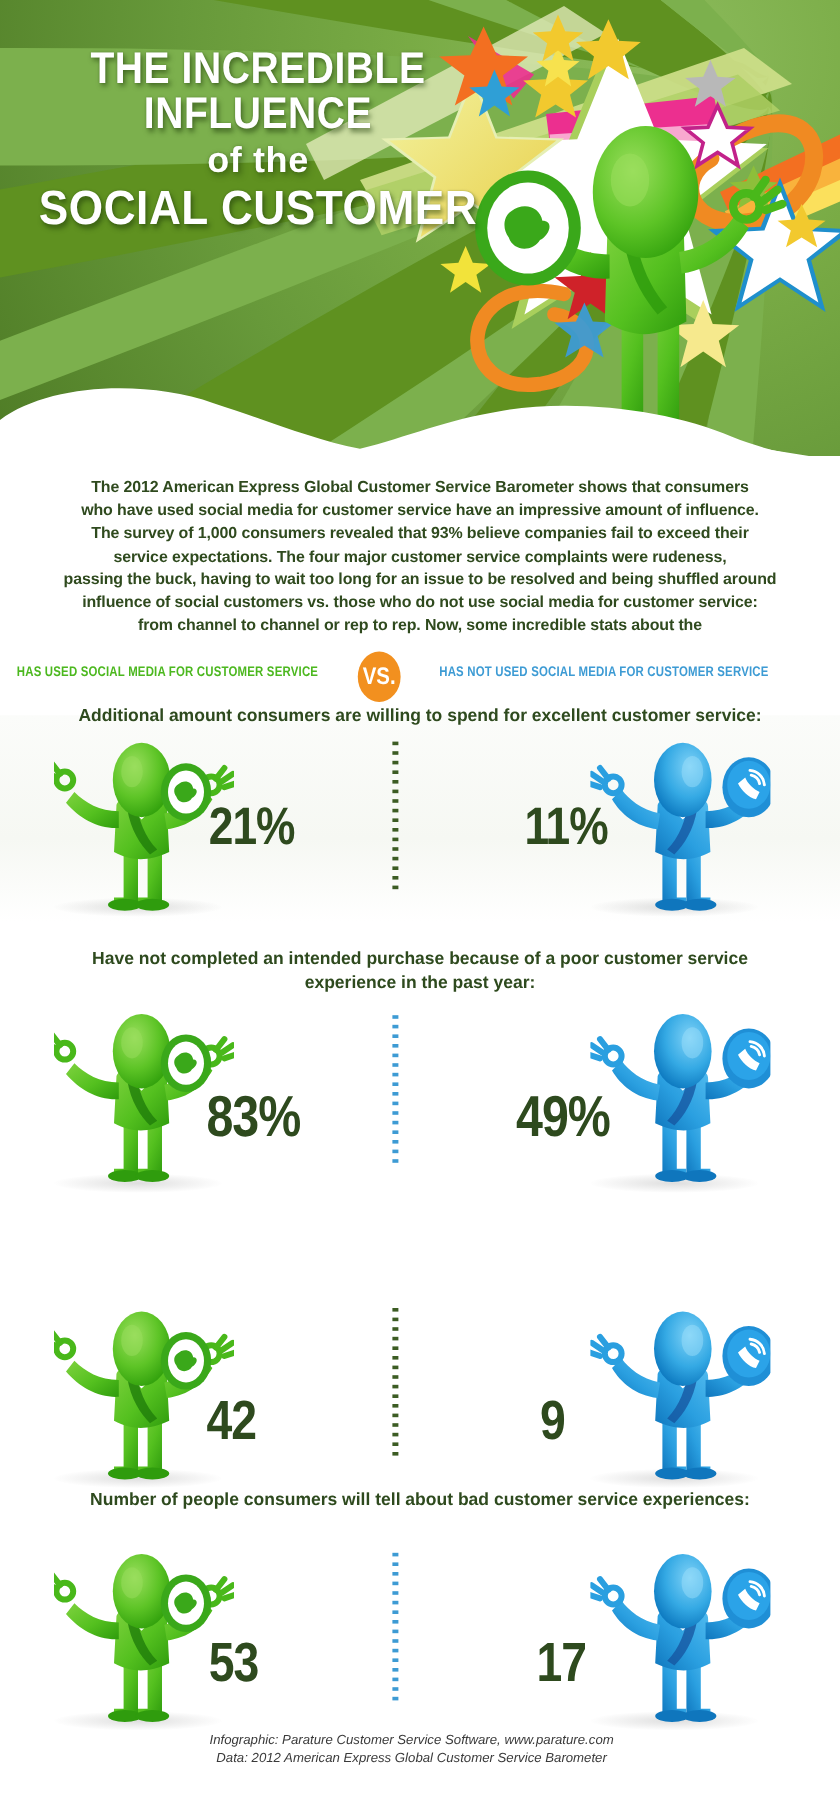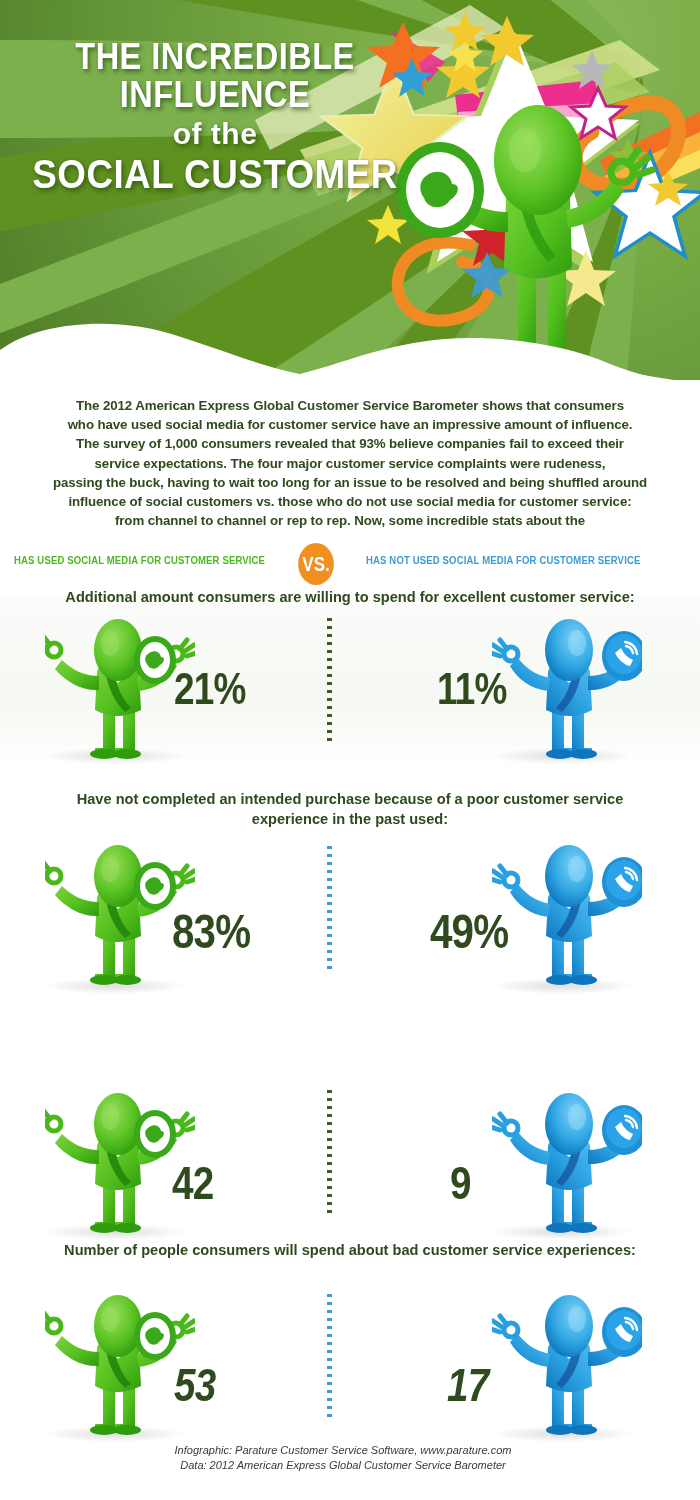--- a/index.html
+++ b/index.html
@@ -346,21 +346,21 @@
           <ellipse cx="0" cy="-2" rx="18" ry="20" fill="#2ba3e8"></ellipse>
           <path d="M -9 -3 C -6 3, 0 9, 6 10 L 9 4 C 4 2, -1 -3, -3 -8 Z" fill="#ffffff" transform="scale(-1,1)"></path>
           <path d="M 2 -10 A 9 9 0 0 1 9 -3 M 1 -14 A 13 13 0 0 1 13 -2" stroke="#ffffff" stroke-width="2.4" fill="none" stroke-linecap="round" transform="scale(-1,1)"></path>
         </g>
       </svg>
     </div>
   </div>
 
   <div class="sec-title" style="top:789px;">
     <div>Have not completed an intended purchase because of a poor customer service</div>
-    <div>experience in the past used:</div>
+    <div>experience in the past year:</div>
   </div>
   <div class="row" style="top:838px;height:160px;">
     <div class="shadow" style="left:45px;top:140px;width:140px;height:16px;"></div>
     <div class="shadow" style="left:492px;top:140px;width:140px;height:16px;"></div>
     <div class="fig" style="left:45px;top:0;"><svg viewBox="0 0 150 150" width="150" height="150">
         <defs>
           <linearGradient id="gb1" x1="0" y1="0" x2="1" y2="1">
               <stop offset="0%" stop-color="#7fd23f"></stop>
               <stop offset="55%" stop-color="#54c01f"></stop>
               <stop offset="100%" stop-color="#2f9c0d"></stop>
@@ -546,22 +546,22 @@
         <ellipse cx="65" cy="31" rx="9" ry="13" fill="#9fe0fb" opacity=".45"></ellipse>
         <g transform="translate(18,44)">
           <ellipse cx="0" cy="0" rx="22" ry="25" fill="#1f8fd6"></ellipse>
           <ellipse cx="0" cy="-2" rx="18" ry="20" fill="#2ba3e8"></ellipse>
           <path d="M -9 -3 C -6 3, 0 9, 6 10 L 9 4 C 4 2, -1 -3, -3 -8 Z" fill="#ffffff" transform="scale(-1,1)"></path>
           <path d="M 2 -10 A 9 9 0 0 1 9 -3 M 1 -14 A 13 13 0 0 1 13 -2" stroke="#ffffff" stroke-width="2.4" fill="none" stroke-linecap="round" transform="scale(-1,1)"></path>
         </g>
       </svg></div>
   </div>
 
-  <div class="sec-title" style="top:1240px;">Number of people consumers will spend about bad customer service experiences:</div>
-  <div class="row" style="top:1288px;height:158px;font-style:italic;">
+  <div class="sec-title" style="top:1240px;">Number of people consumers will tell about bad customer service experiences:</div>
+  <div class="row" style="top:1288px;height:158px;">
     <div class="shadow" style="left:45px;top:138px;width:140px;height:16px;"></div>
     <div class="shadow" style="left:492px;top:138px;width:140px;height:16px;"></div>
     <div class="fig" style="left:45px;top:0;"><svg viewBox="0 0 150 150" width="150" height="150">
         <defs>
           <linearGradient id="gb1" x1="0" y1="0" x2="1" y2="1">
               <stop offset="0%" stop-color="#7fd23f"></stop>
               <stop offset="55%" stop-color="#54c01f"></stop>
               <stop offset="100%" stop-color="#2f9c0d"></stop>
             </linearGradient>
           <radialGradient id="gh1" cx="38%" cy="32%" r="70%">

